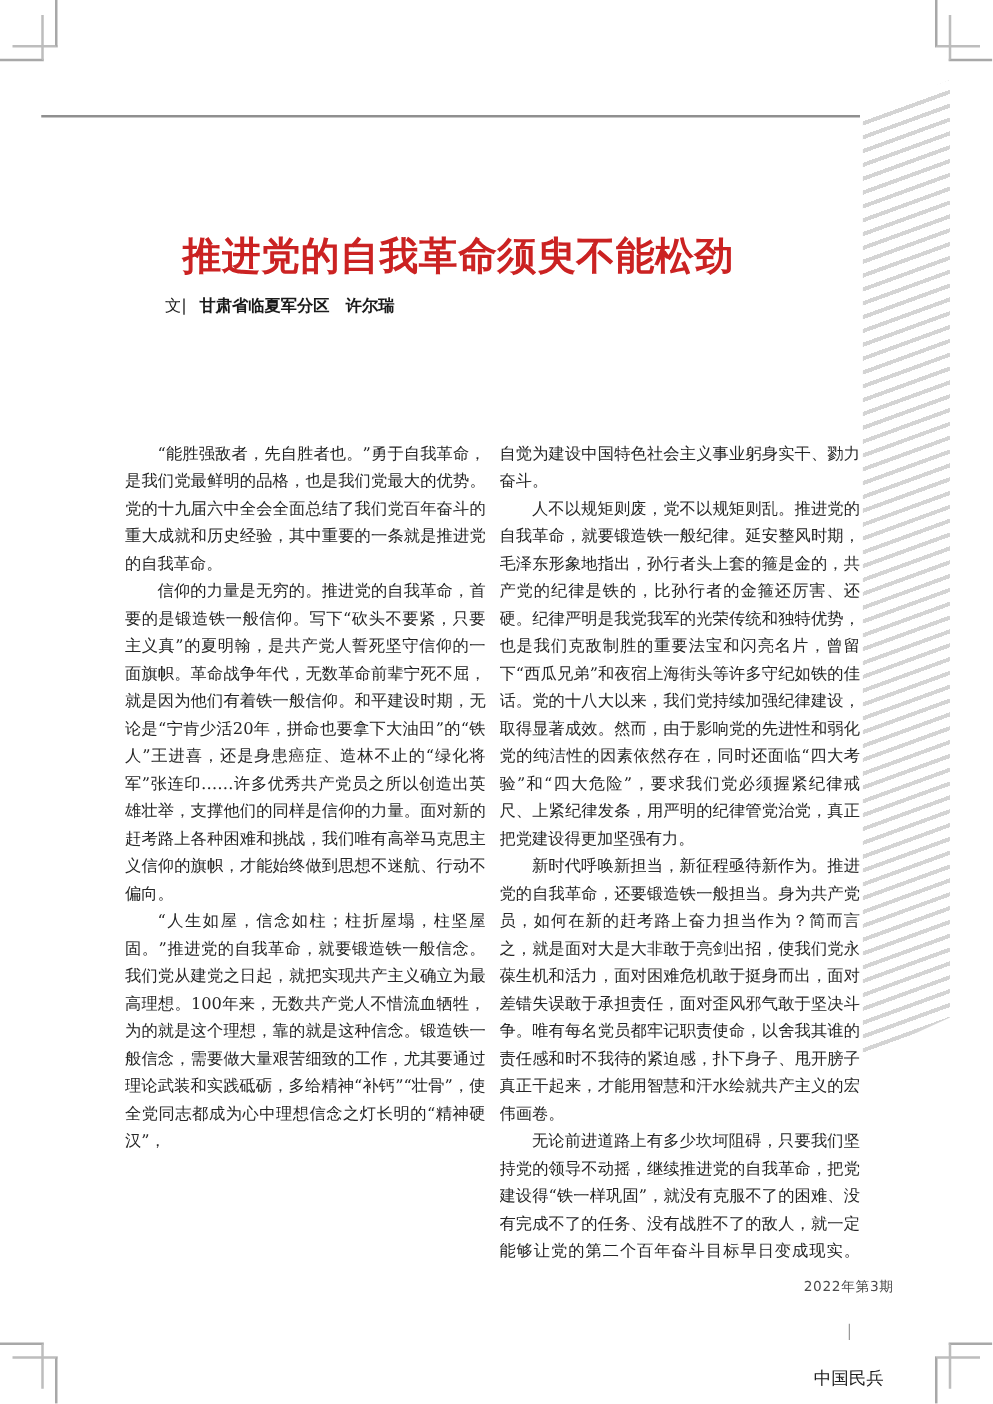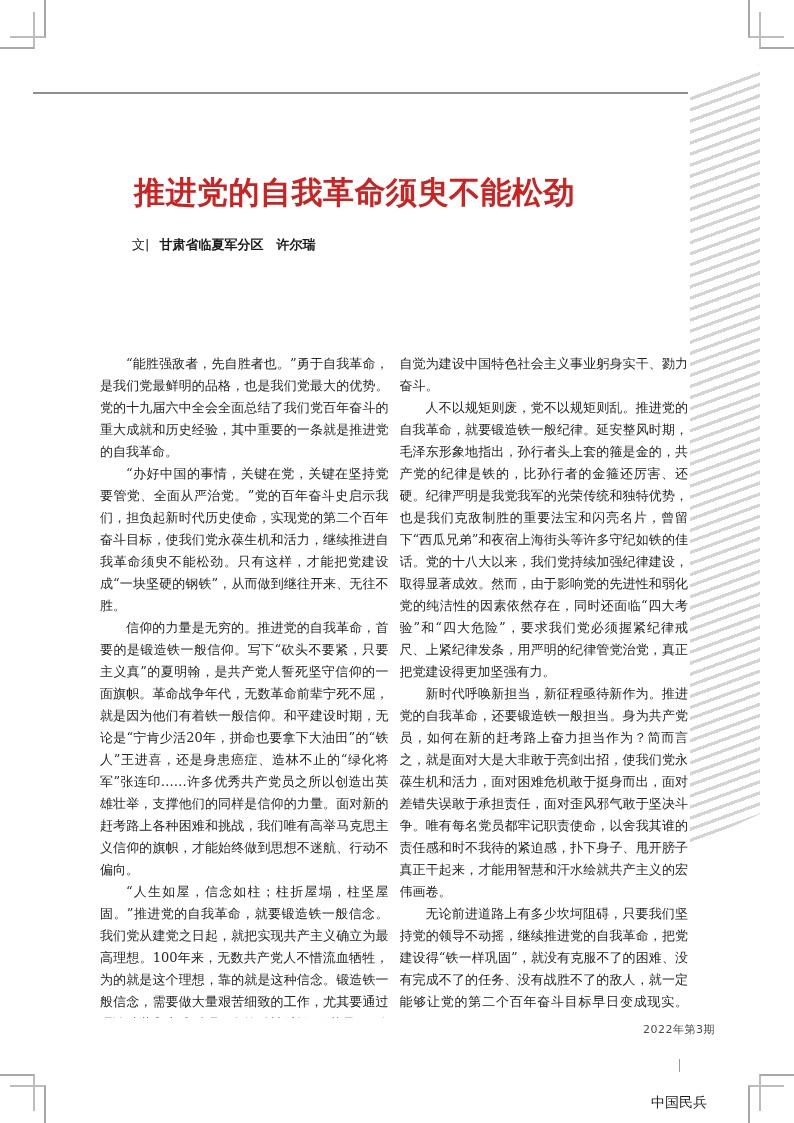--- a/index.html
+++ b/index.html
@@ -38,21 +38,21 @@
       160deg,
       #d4d4d4 0px, #d4d4d4 3.2px,
       rgba(0,0,0,0) 3.2px, rgba(0,0,0,0) 10.4px
     );
     clip-path: polygon(0 28px, 100% 0, 100% calc(100% - 32px), 0 100%);
   }
 
   .title {
     position: absolute;
     left: 130px; top: 168px;
-    margin: 4px;
+    margin: 16px;
     font-size: 31px;
     font-weight: bold;
     letter-spacing: 0.5px;
     color: #cb2222;
     font-family: "DejaVu Serif", serif;
     white-space: nowrap;
   }
 
   .byline {
     position: absolute;
@@ -137,21 +137,20 @@
   <h1 class="title">推进党的自我革命须臾不能松劲</h1>
 
   <div class="byline">
     <span class="prefix">文|</span>
     <span class="author">甘肃省临夏军分区　许尔瑞</span>
   </div>
 
   <div class="columns">
     <div class="col" id="col-left">
         <p class="para indent">“能胜强敌者，先自胜者也。”勇于自我革命，是我们党最鲜明的品格，也是我们党最大的优势。党的十九届六中全会全面总结了我们党百年奋斗的重大成就和历史经验，其中重要的一条就是推进党的自我革命。</p>
-        <p class="para indent">“办好中国的事情，关键在党，关键在坚持党要管党、全面从严治党。”党的百年奋斗史启示我们，担负起新时代历史使命，实现党的第二个百年奋斗目标，使我们党永葆生机和活力，继续推进自我革命须臾不能松劲。只有这样，才能把党建设成“一块坚硬的钢铁”，从而做到继往开来、无往不胜。</p>
         <p class="para indent">信仰的力量是无穷的。推进党的自我革命，首要的是锻造铁一般信仰。写下“砍头不要紧，只要主义真”的夏明翰，是共产党人誓死坚守信仰的一面旗帜。革命战争年代，无数革命前辈宁死不屈，就是因为他们有着铁一般信仰。和平建设时期，无论是“宁肯少活20年，拼命也要拿下大油田”的“铁人”王进喜，还是身患癌症、造林不止的“绿化将军”张连印……许多优秀共产党员之所以创造出英雄壮举，支撑他们的同样是信仰的力量。面对新的赶考路上各种困难和挑战，我们唯有高举马克思主义信仰的旗帜，才能始终做到思想不迷航、行动不偏向。</p>
         <p class="para indent">“人生如屋，信念如柱；柱折屋塌，柱坚屋固。”推进党的自我革命，就要锻造铁一般信念。我们党从建党之日起，就把实现共产主义确立为最高理想。100年来，无数共产党人不惜流血牺牲，为的就是这个理想，靠的就是这种信念。锻造铁一般信念，需要做大量艰苦细致的工作，尤其要通过理论武装和实践砥砺，多给精神“补钙”“壮骨”，使全党同志都成为心中理想信念之灯长明的“精神硬汉”，</p>
       </div>
     <div class="col" id="col-right">
         <p class="para">自觉为建设中国特色社会主义事业躬身实干、勠力奋斗。</p>
         <p class="para indent">人不以规矩则废，党不以规矩则乱。推进党的自我革命，就要锻造铁一般纪律。延安整风时期，毛泽东形象地指出，孙行者头上套的箍是金的，共产党的纪律是铁的，比孙行者的金箍还厉害、还硬。纪律严明是我党我军的光荣传统和独特优势，也是我们克敌制胜的重要法宝和闪亮名片，曾留下“西瓜兄弟”和夜宿上海街头等许多守纪如铁的佳话。党的十八大以来，我们党持续加强纪律建设，取得显著成效。然而，由于影响党的先进性和弱化党的纯洁性的因素依然存在，同时还面临“四大考验”和“四大危险”，要求我们党必须握紧纪律戒尺、上紧纪律发条，用严明的纪律管党治党，真正把党建设得更加坚强有力。</p>
         <p class="para indent">新时代呼唤新担当，新征程亟待新作为。推进党的自我革命，还要锻造铁一般担当。身为共产党员，如何在新的赶考路上奋力担当作为？简而言之，就是面对大是大非敢于亮剑出招，使我们党永葆生机和活力，面对困难危机敢于挺身而出，面对差错失误敢于承担责任，面对歪风邪气敢于坚决斗争。唯有每名党员都牢记职责使命，以舍我其谁的责任感和时不我待的紧迫感，扑下身子、甩开膀子真正干起来，才能用智慧和汗水绘就共产主义的宏伟画卷。</p>
         <p class="para indent">无论前进道路上有多少坎坷阻碍，只要我们坚持党的领导不动摇，继续推进党的自我革命，把党建设得“铁一样巩固”，就没有克服不了的困难、没有完成不了的任务、没有战胜不了的敌人，就一定能够让党的第二个百年奋斗目标早日变成现实。<span class="end-mark">兵</span></p>
       </div>
   </div>

